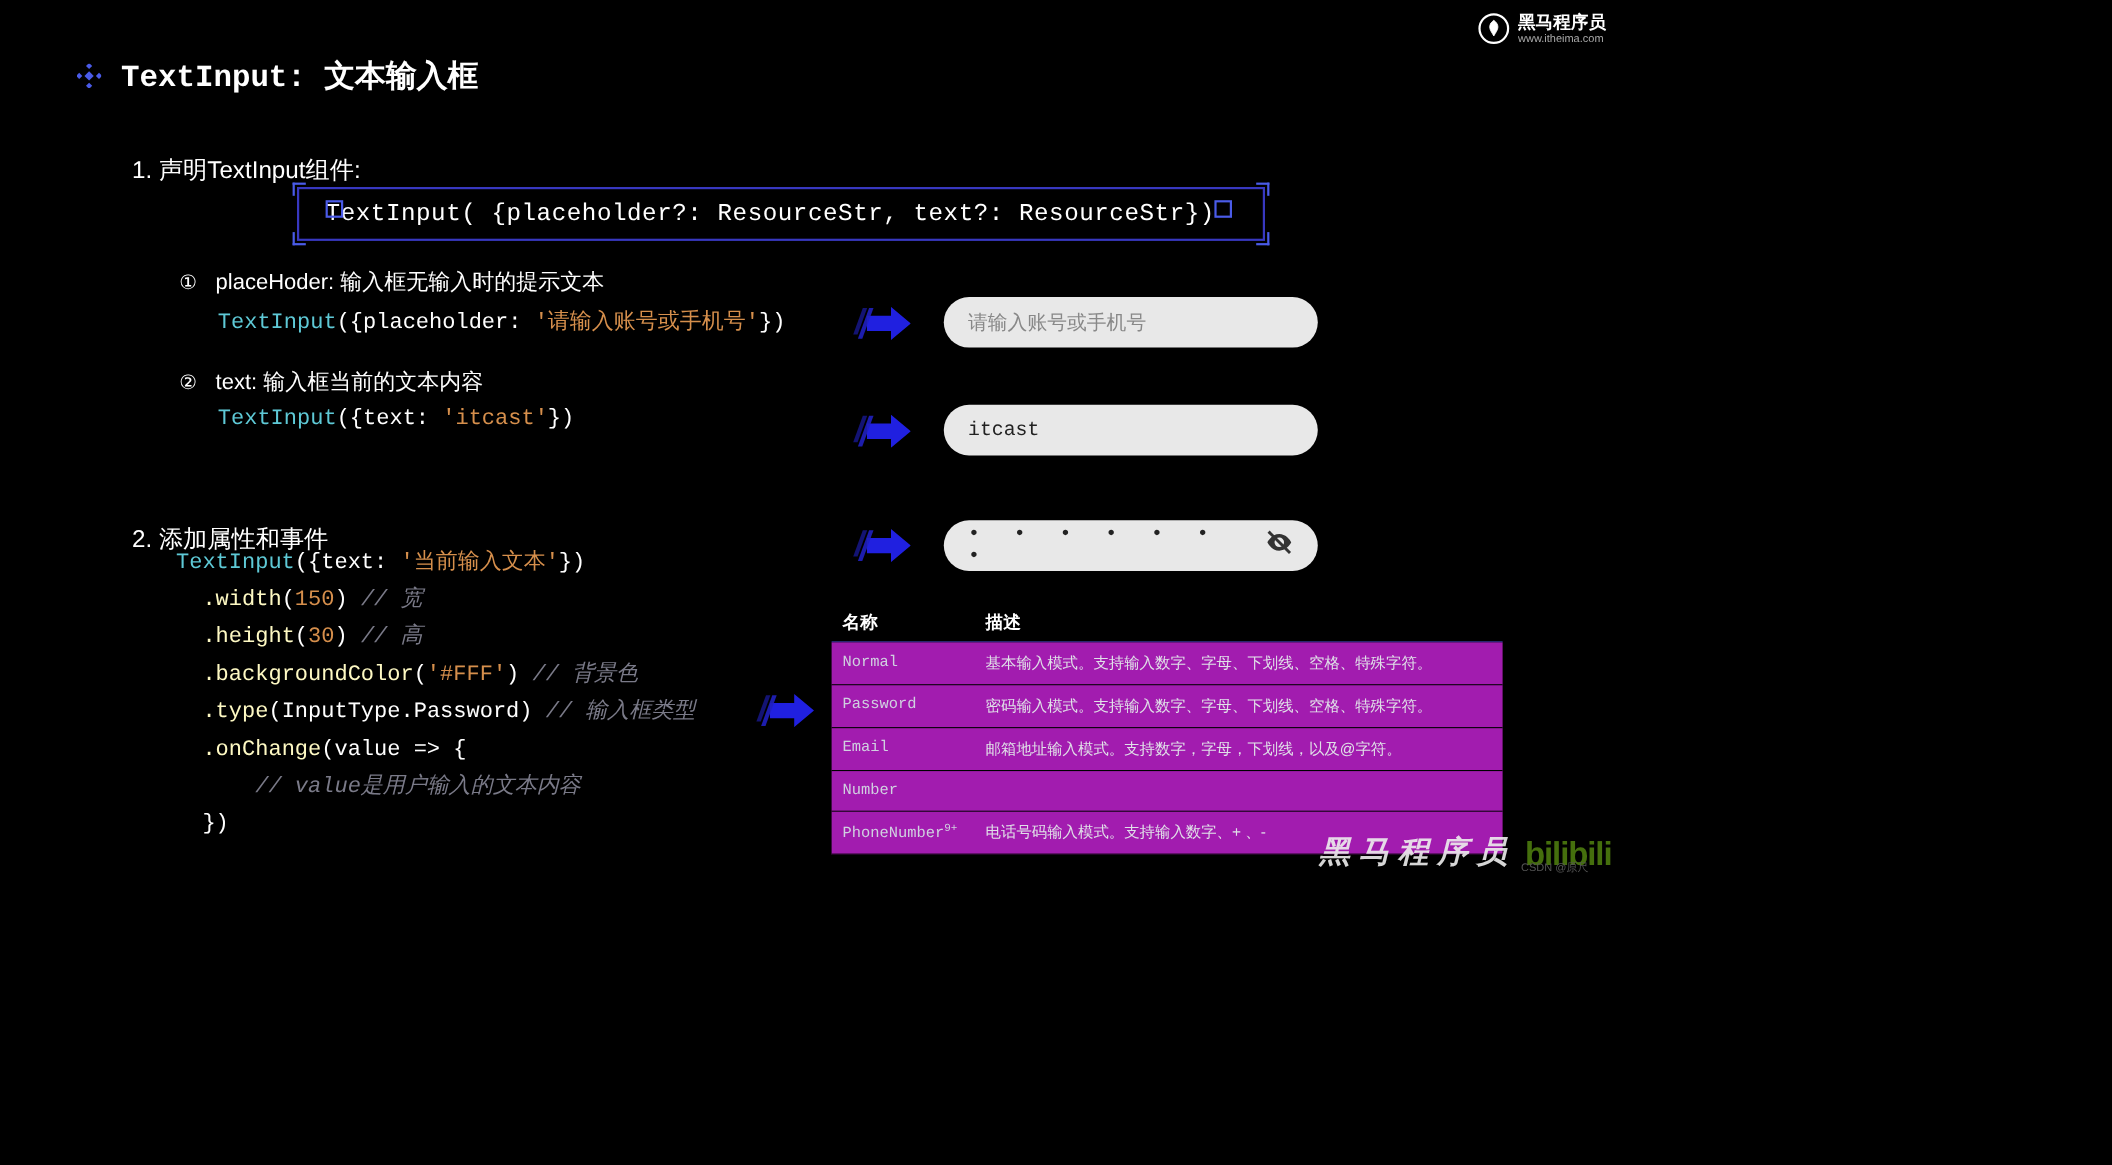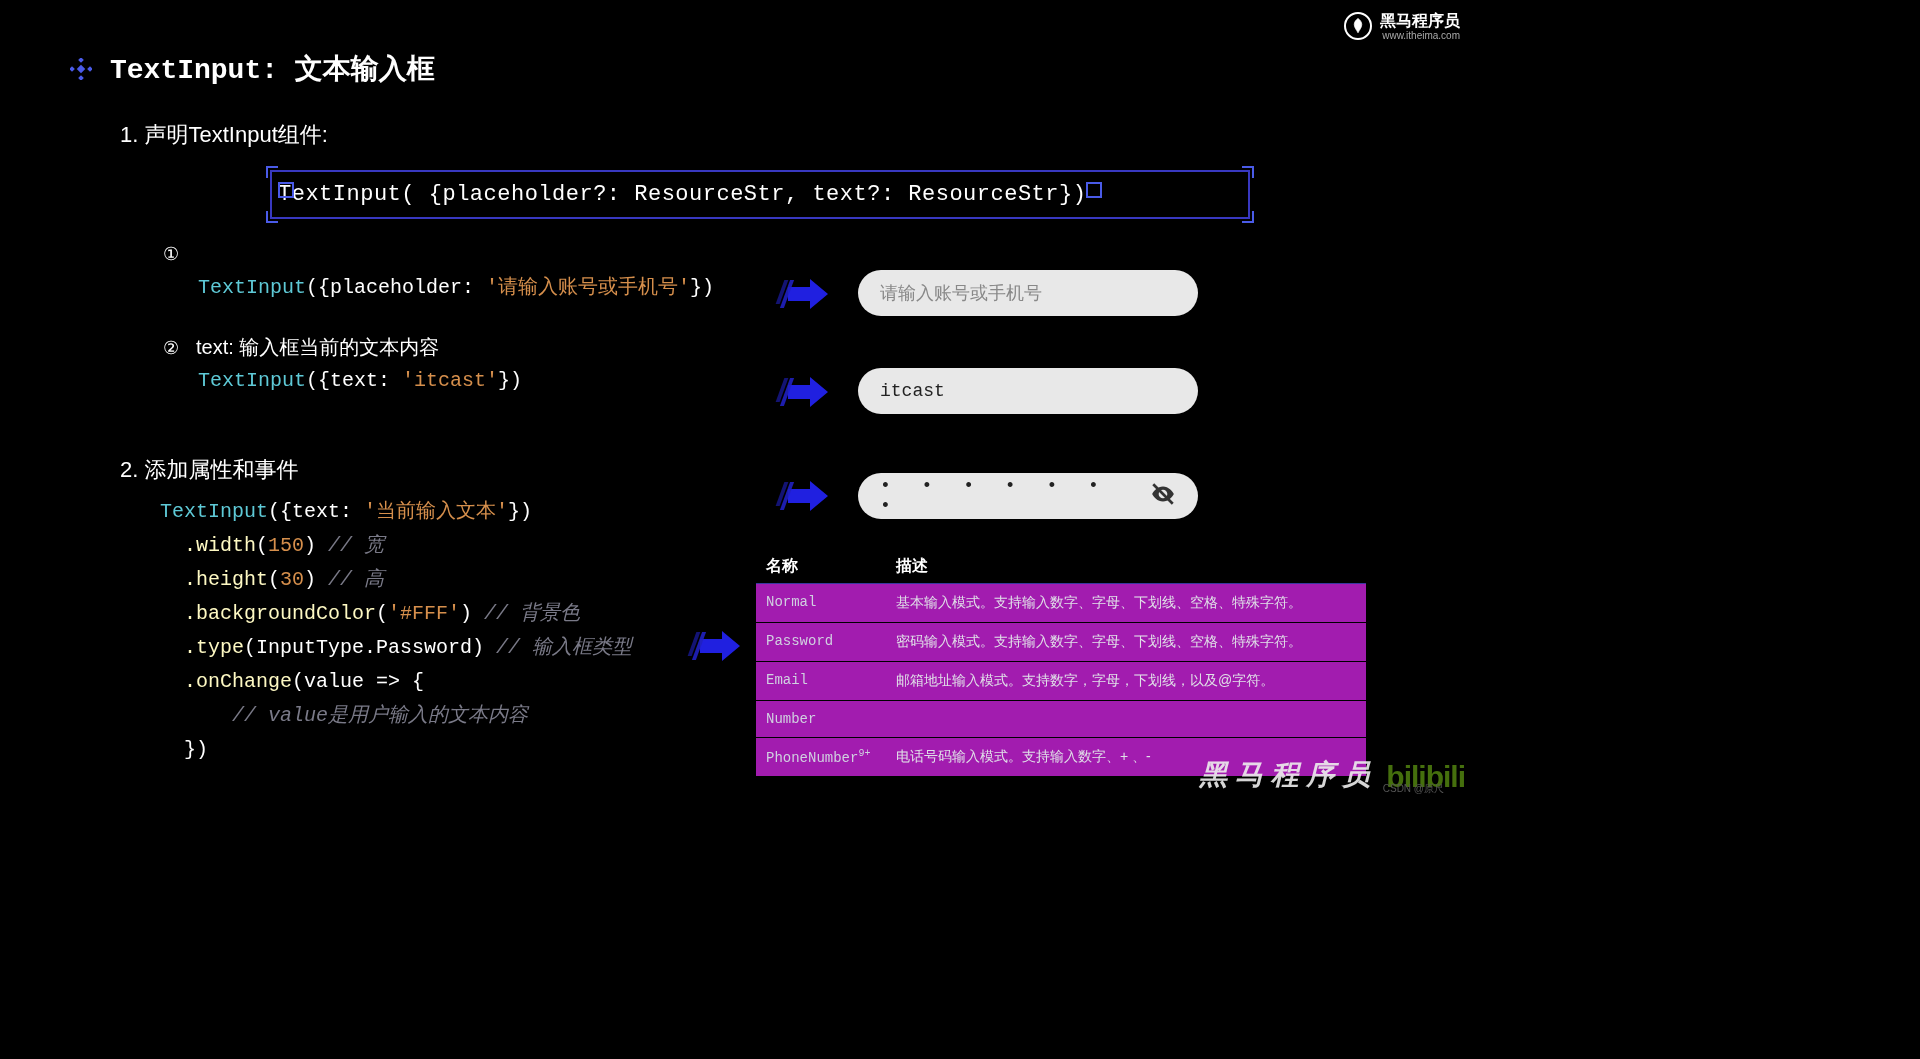--- a/index.html
+++ b/index.html
@@ -23,21 +23,21 @@
 .logo-top .circle {
   width: 28px;
   height: 28px;
   border: 2px solid #fff;
   border-radius: 50%;
   display: flex;
   align-items: center;
   justify-content: center;
   font-size: 16px;
 }
-.logo-top .text { display: flex; flex-direction: column; line-height: 1.1; align-items: flex-end; }
+.logo-top .text { display: flex; flex-direction: column; line-height: 1.1; }
 .logo-top .main { font-size: 16px; font-weight: bold; }
 .logo-top .sub { font-size: 10px; color: #aaa; }
 .header {
   position: absolute;
   top: 50px;
   left: 70px;
   display: flex;
   align-items: center;
   gap: 18px;
 }
@@ -45,28 +45,28 @@
   width: 22px;
   height: 22px;
   display: flex;
   align-items: center;
   justify-content: center;
   color: #4a5be8;
   font-size: 20px;
 }
 .title { font-size: 28px; font-weight: bold; font-family: "Courier New", monospace; }
 .section1 { position: absolute; top: 120px; left: 120px; width: 560px; }
-.section-title { font-size: 22px; margin-bottom: 20px; }
+.section-title { font-size: 22px; margin-bottom: 20px; margin-top: 20px; }
 .signature-box {
   position: absolute;
   top: 170px;
   left: 270px;
-  width: 980px;
+  width: 880px;
   border: 2px solid #3838c0;
-  padding: 10px 6px;
+  padding: 10px 24px;
   font-family: "Courier New", monospace;
   font-size: 22px;
   letter-spacing: 0.5px;
 }
 .signature-box::before, .signature-box::after,
 .signature-box .tl, .signature-box .tr, .signature-box .bl, .signature-box .br {
   content: '';
   position: absolute;
   width: 12px;
   height: 12px;
@@ -226,20 +226,21 @@
 </div>
 
 <div class="signature-box">
   <span class="tl"></span><span class="tr"></span><span class="bl"></span><span class="br"></span>
   <span>TextInput( {placeholder?: ResourceStr, text?: ResourceStr})</span>
 </div>
 
 <div class="sub-item" style="top:243px">
   <div class="sub-item-row">
     <span class="circle-num">①</span>
+    <span class="sub-label">placeHoder: 输入框无输入时的提示文本</span>
   </div>
   <div class="code">
     <span class="tok-fn">TextInput</span><span>({placeholder: </span><span class="tok-str">'请输入账号或手机号'</span><span>})</span>
   </div>
 </div>
 <div class="arrow" style="top:280px; left:788px">
   <div class="motion"></div>
   <svg viewBox="0 0 40 30">
       <path fill="#2020e0" d="M0 8 L22 8 L22 0 L40 15 L22 30 L22 22 L0 22 Z"></path>
     </svg>

